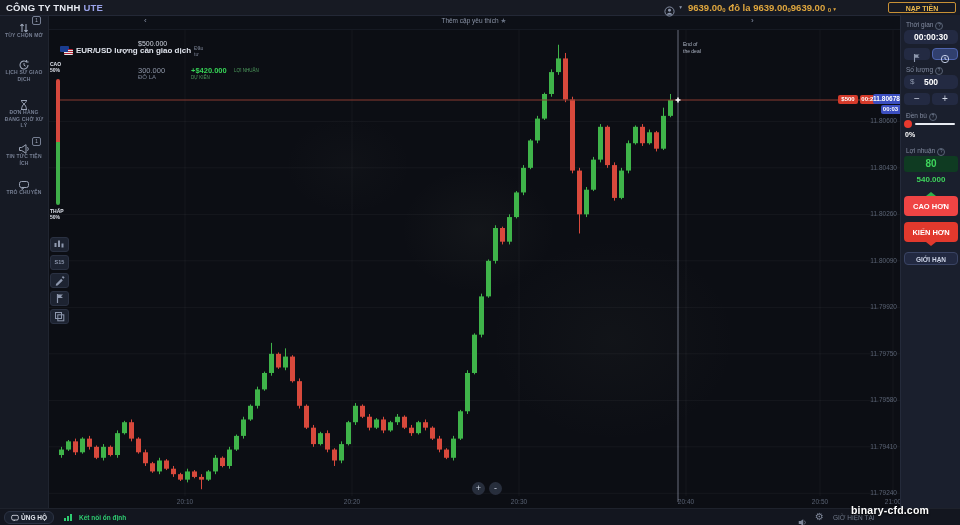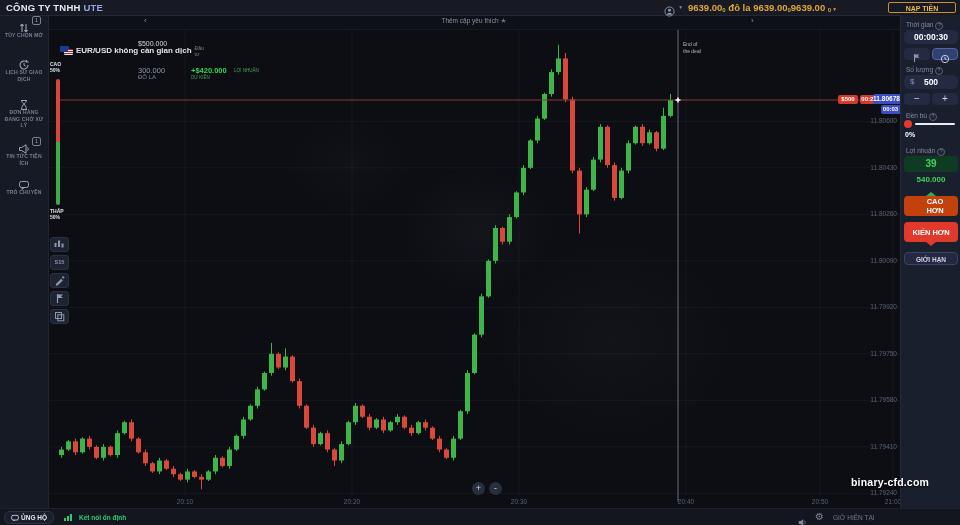--- a/index.html
+++ b/index.html
@@ -78,37 +78,37 @@
   .pbtn.active{background:#31406e;border:1px solid #4f64ad;width:24px;height:10px;}
   .dollar{position:absolute;left:6px;top:0;font-size:8px;color:#8d97ad;font-weight:normal;}
   .knob{position:absolute;left:3px;top:105px;width:8px;height:8px;border-radius:50%;background:#e8392e;cursor:pointer;}
   .track{position:absolute;left:14px;top:108px;width:40px;height:2px;background:#e8ebf2;border-radius:1px;}
   .pct{position:absolute;left:4px;top:116px;font-size:7px;font-weight:bold;color:#fff;}
   .profit-box{position:absolute;left:3px;top:141px;width:54px;height:16px;background:#0f3b22;border-radius:3px;
               color:#3ed55c;font-size:10px;font-weight:bold;text-align:center;line-height:16px;}
   .profit-amt{position:absolute;left:0;top:160px;width:60px;text-align:center;color:#3ed55c;font-size:8px;font-weight:bold;}
   .bigbtn{position:absolute;left:3px;width:54px;height:20px;border:none;border-radius:4px;color:#fff;
           font-size:7.5px;font-weight:bold;font-family:inherit;cursor:pointer;}
-  .btn-up{top:181px;background:#c2410c;padding-left:14px;}
+  .btn-up{top:181px;background:#ef4444;}
   .btn-up::before{content:"";position:absolute;top:-4px;left:50%;margin-left:-5px;border-left:5px solid transparent;
                   border-right:5px solid transparent;border-bottom:4px solid #2fb04a;}
   .btn-down{top:207px;background:#e2392d;}
   .btn-down::after{content:"";position:absolute;bottom:-4px;left:50%;margin-left:-5px;border-left:5px solid transparent;
                    border-right:5px solid transparent;border-top:4px solid #e2392d;}
   .btn-limit{top:237px;height:13px;background:#222941;border:1px solid #3a4464;color:#ccd3e6;font-size:6.5px;line-height:11px;}
   
   .bottombar{position:absolute;left:0;top:508px;width:960px;height:17px;background:#13161f;border-top:1px solid #1e222c;z-index:25;}
   .support{position:absolute;left:4px;top:2px;height:11px;padding:0 6px;border:1px solid #2c3344;border-radius:6px;
            background:#191f2c;color:#e2e6ee;font-size:6.5px;font-weight:bold;line-height:11px;cursor:pointer;}
   .sigbars{position:absolute;left:64px;top:4px;width:12px;height:8px;}
   .sigbars i{position:absolute;bottom:0;width:2px;background:#2ecc71;}
   .conn{position:absolute;left:79px;top:4.5px;font-size:6.5px;font-weight:bold;color:#2ecc71;}
   .bb-ico{position:absolute;top:3px;color:#7e8698;}
   .clock-lbl{position:absolute;left:833px;top:5px;font-size:6.5px;color:#6f7889;}
-  .watermark{position:absolute;left:851px;top:476px;z-index:50;color:#fff;font-size:10.5px;font-weight:bold;
+  .watermark{position:absolute;left:851px;top:504px;z-index:50;color:#fff;font-size:10.5px;font-weight:bold;
              letter-spacing:.2px;text-shadow:0 1px 2px rgba(0,0,0,.9);}
   svg.ic{display:inline-block;vertical-align:middle;}
 </style>
 </head>
 <body>
 
 <div id="app">
 
   <div class="topbar">
     <div class="title">
@@ -402,21 +402,21 @@
         <rect x="613" y="100.86433260392118" width="5" height="32.822757111618046" fill="#3fb44a"></rect>
         <line x1="622.5" y1="78.98249452952535" x2="622.5" y2="102.2319474835679" stroke="#3fb44a" stroke-width="1"></line>
         <rect x="620" y="85" width="5" height="15.864332603921184" fill="#3fb44a"></rect>
         <line x1="11" y1="85" x2="852" y2="85" stroke="#8a3a30" stroke-width="1"></line>
         <rect x="627.5" y="84.25" width="5" height="1.5" fill="#fff"></rect>
         <rect x="629.25" y="82.5" width="1.5" height="5" fill="#fff"></rect>
       </svg>
 
     <div class="abs ah amt-top">$500.000</div>
     <div class="abs ah pair-row">
-      <span class="flags"><span class="flag-eu"></span><span class="flag-us"></span></span><span>EUR/USD không cần gian dịch</span><span class="tiny-stack">Đầu tư</span>
+      <span class="flags"><span class="flag-eu"></span><span class="flag-us"></span></span><span>EUR/USD lượng cần giao dịch</span><span class="tiny-stack">Đầu tư</span>
     </div>
     <div class="abs ah amt-mid">300.000</div>
     <div class="abs ah amt-cur">ĐÔ LA</div>
     <div class="abs ah profit-val">+$420.000</div>
     <div class="abs ah profit-l1">LỢI NHUẬN</div>
     <div class="abs ah profit-l2">DỰ KIẾN</div>
 
     <div class="abs sent-lbl" style="top:46px;">
       <span>CAO</span><br><span>50%</span>
     </div>
@@ -483,21 +483,21 @@
       <span class="dollar">$</span>
       <span>500</span>
     </div>
     <div class="pbtn" style="left:3px;top:78px;font-size:10px;line-height:11px;">−</div>
     <div class="pbtn" style="left:31px;top:78px;font-size:10px;line-height:11px;">+</div>
     <div class="plabel" style="top:97px;"><span>Đền bù</span><span class="info">?</span></div>
     <div class="track"></div>
     <div class="knob"></div>
     <div class="pct">0%</div>
     <div class="plabel" style="top:132px;"><span>Lợi nhuận</span><span class="info">?</span></div>
-    <div class="profit-box">39</div>
+    <div class="profit-box">80</div>
     <div class="profit-amt">540.000</div>
     <button class="bigbtn btn-up">CAO HƠN</button>
     <button class="bigbtn btn-down">KIẾN HƠN</button>
     <button class="bigbtn btn-limit">GIỚI HẠN</button>
   </div>
 
   <div class="bottombar">
     <div class="support">
       <svg class="ic" width="8" height="8" viewBox="0 0 12 12" style="margin-right:2px;">
           <rect x="1" y="2" width="10" height="7" rx="2" fill="none" stroke="#dfe3ec" stroke-width="1.2"></rect>

